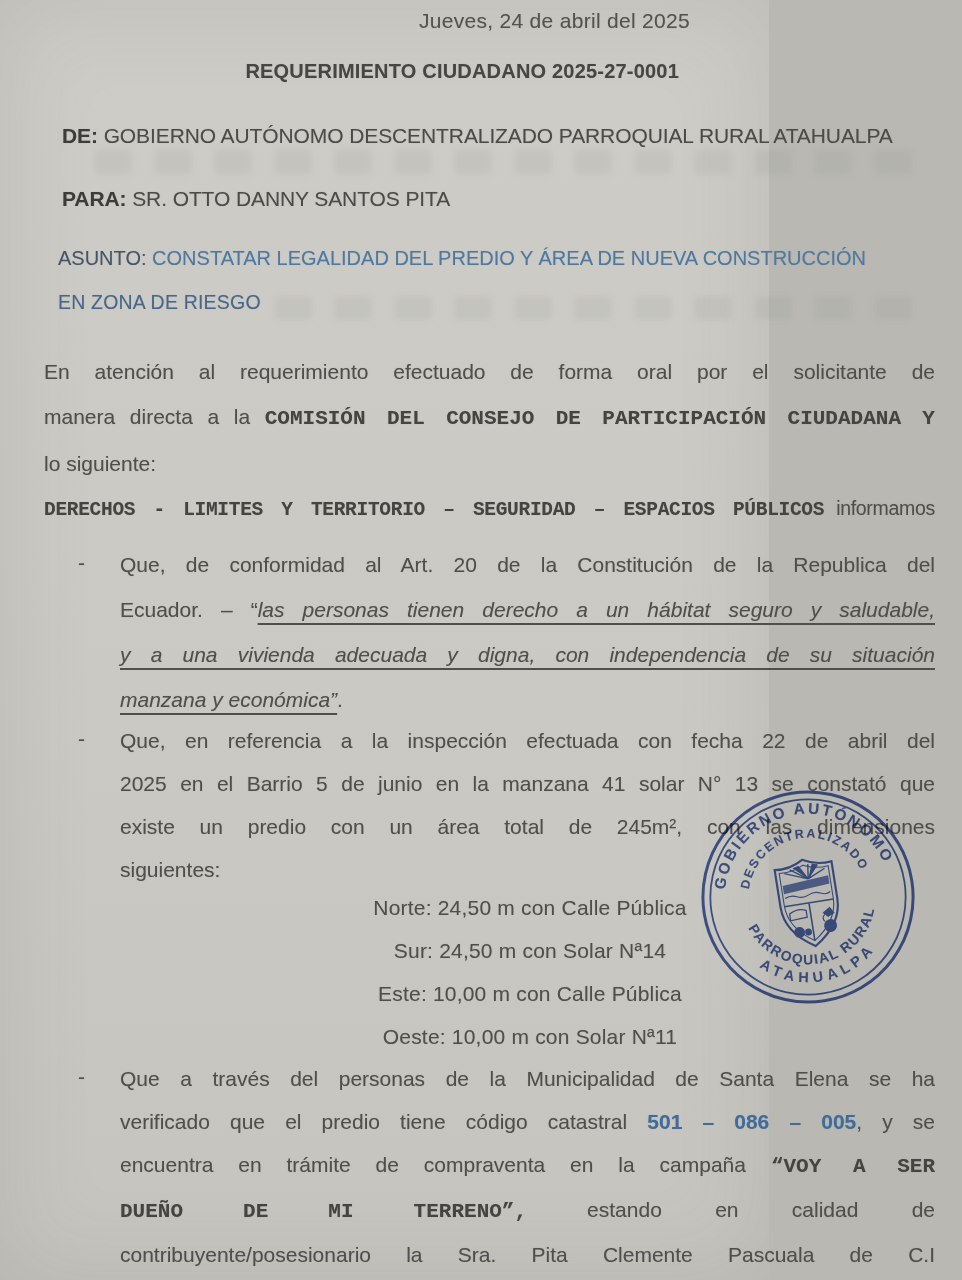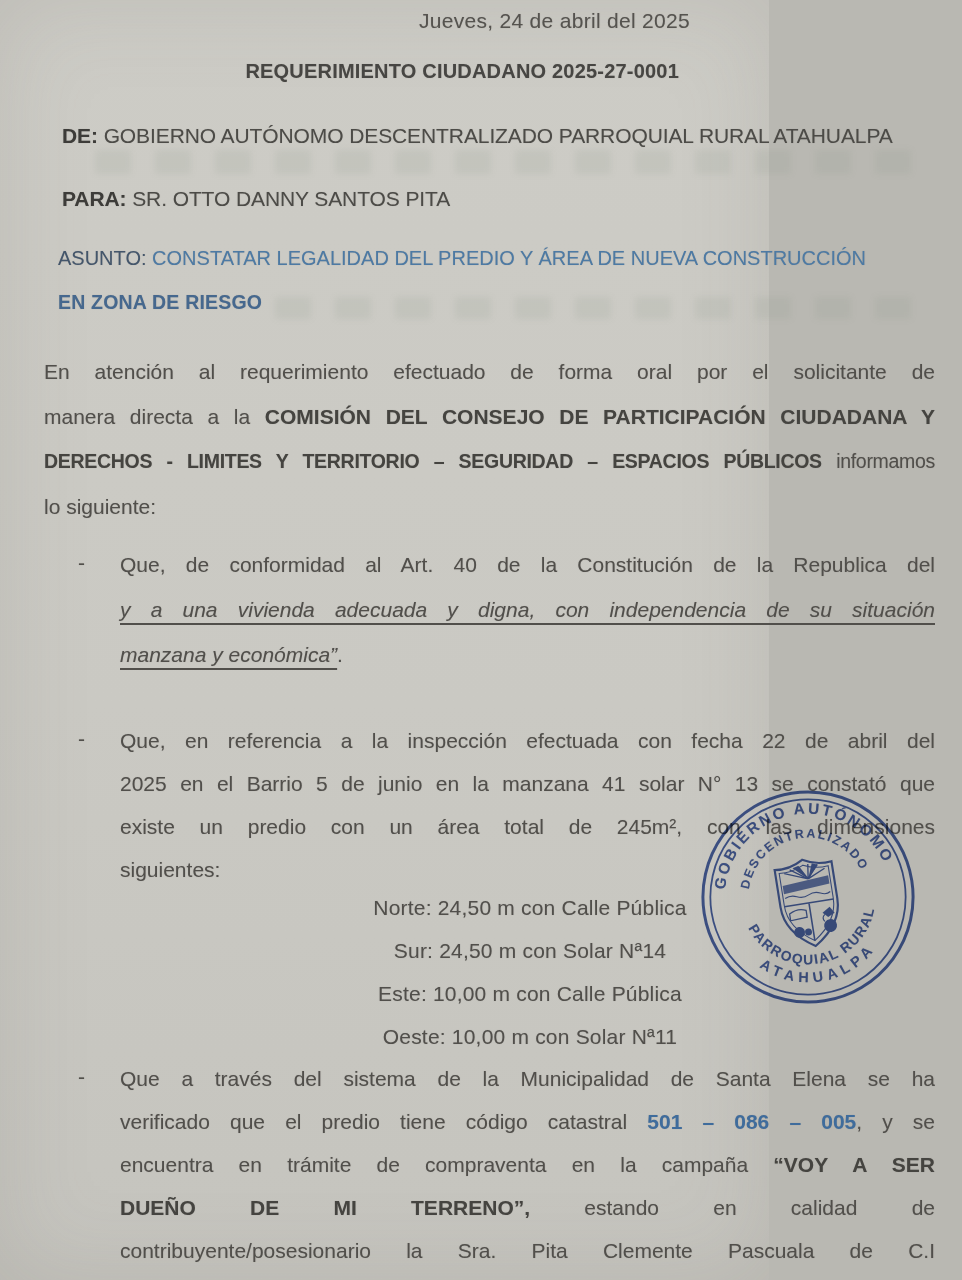--- a/index.html
+++ b/index.html
@@ -18,33 +18,33 @@
   }
   .page *{text-shadow:0 0 1px rgba(95,93,88,.30);}
   .abs{position:absolute;white-space:nowrap;}
   .date{top:9px;right:79px;color:#55534f;letter-spacing:.3px;}
   .title{top:60px;right:90px;font-weight:bold;font-size:20px;color:#474643;letter-spacing:.2px;text-align:center;}
   .field{font-size:21px;letter-spacing:-.1px;color:#4c4b47;text-align:right;}
   .field .lbl{font-weight:bold;color:#3d3c39;}
   .f-de{top:124px;left:62px;}
   .f-para{top:187px;left:62px;}
   .asunto1{top:247px;left:58px;font-weight:normal;font-size:20px;}
-  .asunto2{top:291px;left:58px;font-weight:bold;font-size:19.5px;color:#46688e;letter-spacing:.2px;}
+  .asunto2{top:291px;left:58px;font-weight:normal;font-size:19.5px;color:#46688e;letter-spacing:.2px;}
   .asunto-lbl{color:#44566b;}
   .asunto-val{color:#4d7aa4;}
   .block{position:absolute;left:44px;width:891px;}
   .intro{top:349px;line-height:45px;}
   .bullet{padding-left:76px;box-sizing:border-box;}
   .dash{position:absolute;left:34px;top:-2px;color:#514f4b;}
   .b1{top:542px;line-height:45px;}
   .b2{top:719px;line-height:43px;}
   .b3{top:1057px;line-height:43px;}
   .line{display:block;}
   .jline{text-align:justify;text-align-last:justify;}
-  .b{font-weight:bold;color:#454440;}
+  .b{font-weight:bold;color:#454440;font-family:Liberation Mono, monospace;}
   .qi{font-style:italic;text-decoration:underline;text-underline-offset:6px;text-decoration-thickness:1.5px;}
   .tight{font-size:19.5px;letter-spacing:-.3px;}
   .code{font-weight:bold;color:#3f6c9c;}
   .dims{top:886px;left:120px;width:820px;text-align:center;line-height:43px;position:absolute;letter-spacing:.2px;}
   .bleed{position:absolute;height:24px;filter:blur(3px);opacity:.6;
     background:repeating-linear-gradient(90deg,
       rgba(128,142,126,.20) 0px,rgba(128,142,126,.20) 36px,
       rgba(202,201,195,0) 36px,rgba(202,201,195,0) 60px);}
   .bleed1{top:150px;left:95px;width:840px;}
   .bleed2{top:297px;left:275px;width:655px;height:22px;}
@@ -78,27 +78,28 @@
     <span class="asunto-lbl">ASUNTO:</span>
     <span class="asunto-val">CONSTATAR LEGALIDAD DEL PREDIO Y ÁREA DE NUEVA CONSTRUCCIÓN</span>
   </div>
   <div class="abs asunto2">EN ZONA DE RIESGO</div>
 
   <div class="abs bleed bleed2"></div>
 
   <div class="block intro">
     <div class="line jline"><span>En atención al requerimiento efectuado de forma oral por el solicitante de</span></div>
     <div class="line jline"><span>manera directa a la </span><span class="b">COMISIÓN DEL CONSEJO DE PARTICIPACIÓN CIUDADANA Y</span></div>
+    <div class="line"><span>lo siguiente:</span></div>
     <div class="line jline tight"><span class="b">DERECHOS - LIMITES Y TERRITORIO – SEGURIDAD – ESPACIOS PÚBLICOS</span><span> informamos</span></div>
-    <div class="line"><span>lo siguiente:</span></div>
   </div>
 
   <div class="block bullet b1">
     <span class="dash">-</span>
-    <div class="line jline"><span>Que, de conformidad al Art. 40 de la Constitución de la Republica del</span></div>
+    <div class="line jline"><span>Que, de conformidad al Art. 20 de la Constitución de la Republica del</span></div>
+    <div class="line jline"><span>Ecuador. – “</span><span class="qi">las personas tienen derecho a un hábitat seguro y saludable,</span></div>
     <div class="line jline"><span class="qi">y a una vivienda adecuada y digna, con independencia de su situación</span></div>
     <div class="line"><span class="qi">manzana y económica”</span><span>.</span></div>
   </div>
 
   <div class="block bullet b2">
     <span class="dash">-</span>
     <div class="line jline"><span>Que, en referencia a la inspección efectuada con fecha 22 de abril del</span></div>
     <div class="line jline"><span>2025 en el Barrio 5 de junio en la manzana 41 solar N° 13 se constató que</span></div>
     <div class="line jline"><span>existe un predio con un área total de 245m², con las dimensiones</span></div>
     <div class="line"><span>siguientes:</span></div>
@@ -106,21 +107,21 @@
 
   <div class="dims">
     <div class="line">Norte: 24,50 m con Calle Pública</div>
     <div class="line">Sur: 24,50 m con Solar Nª14</div>
     <div class="line">Este: 10,00 m con Calle Pública</div>
     <div class="line">Oeste: 10,00 m con Solar Nª11</div>
   </div>
 
   <div class="block bullet b3">
     <span class="dash">-</span>
-    <div class="line jline"><span>Que a través del sistema de la Municipalidad de Santa Elena se ha</span></div>
+    <div class="line jline"><span>Que a través del personas de la Municipalidad de Santa Elena se ha</span></div>
     <div class="line jline"><span>verificado que el predio tiene código catastral </span><span class="code">501 – 086 – 005</span><span>, y se</span></div>
     <div class="line jline"><span>encuentra en trámite de compraventa en la campaña </span><span class="b">“VOY A SER</span></div>
     <div class="line jline"><span class="b">DUEÑO DE MI TERRENO”, </span><span>estando en calidad de</span></div>
     <div class="line jline"><span>contribuyente/posesionario la Sra. Pita Clemente Pascuala de C.I</span></div>
   </div>
 
   <div class="stamp">
     <svg viewBox="0 0 230 230" xmlns="http://www.w3.org/2000/svg">
       <g transform="rotate(-9 115 115)" fill="none" stroke="#3350a0">
         <circle cx="115" cy="115" r="106" stroke-width="3"></circle>

